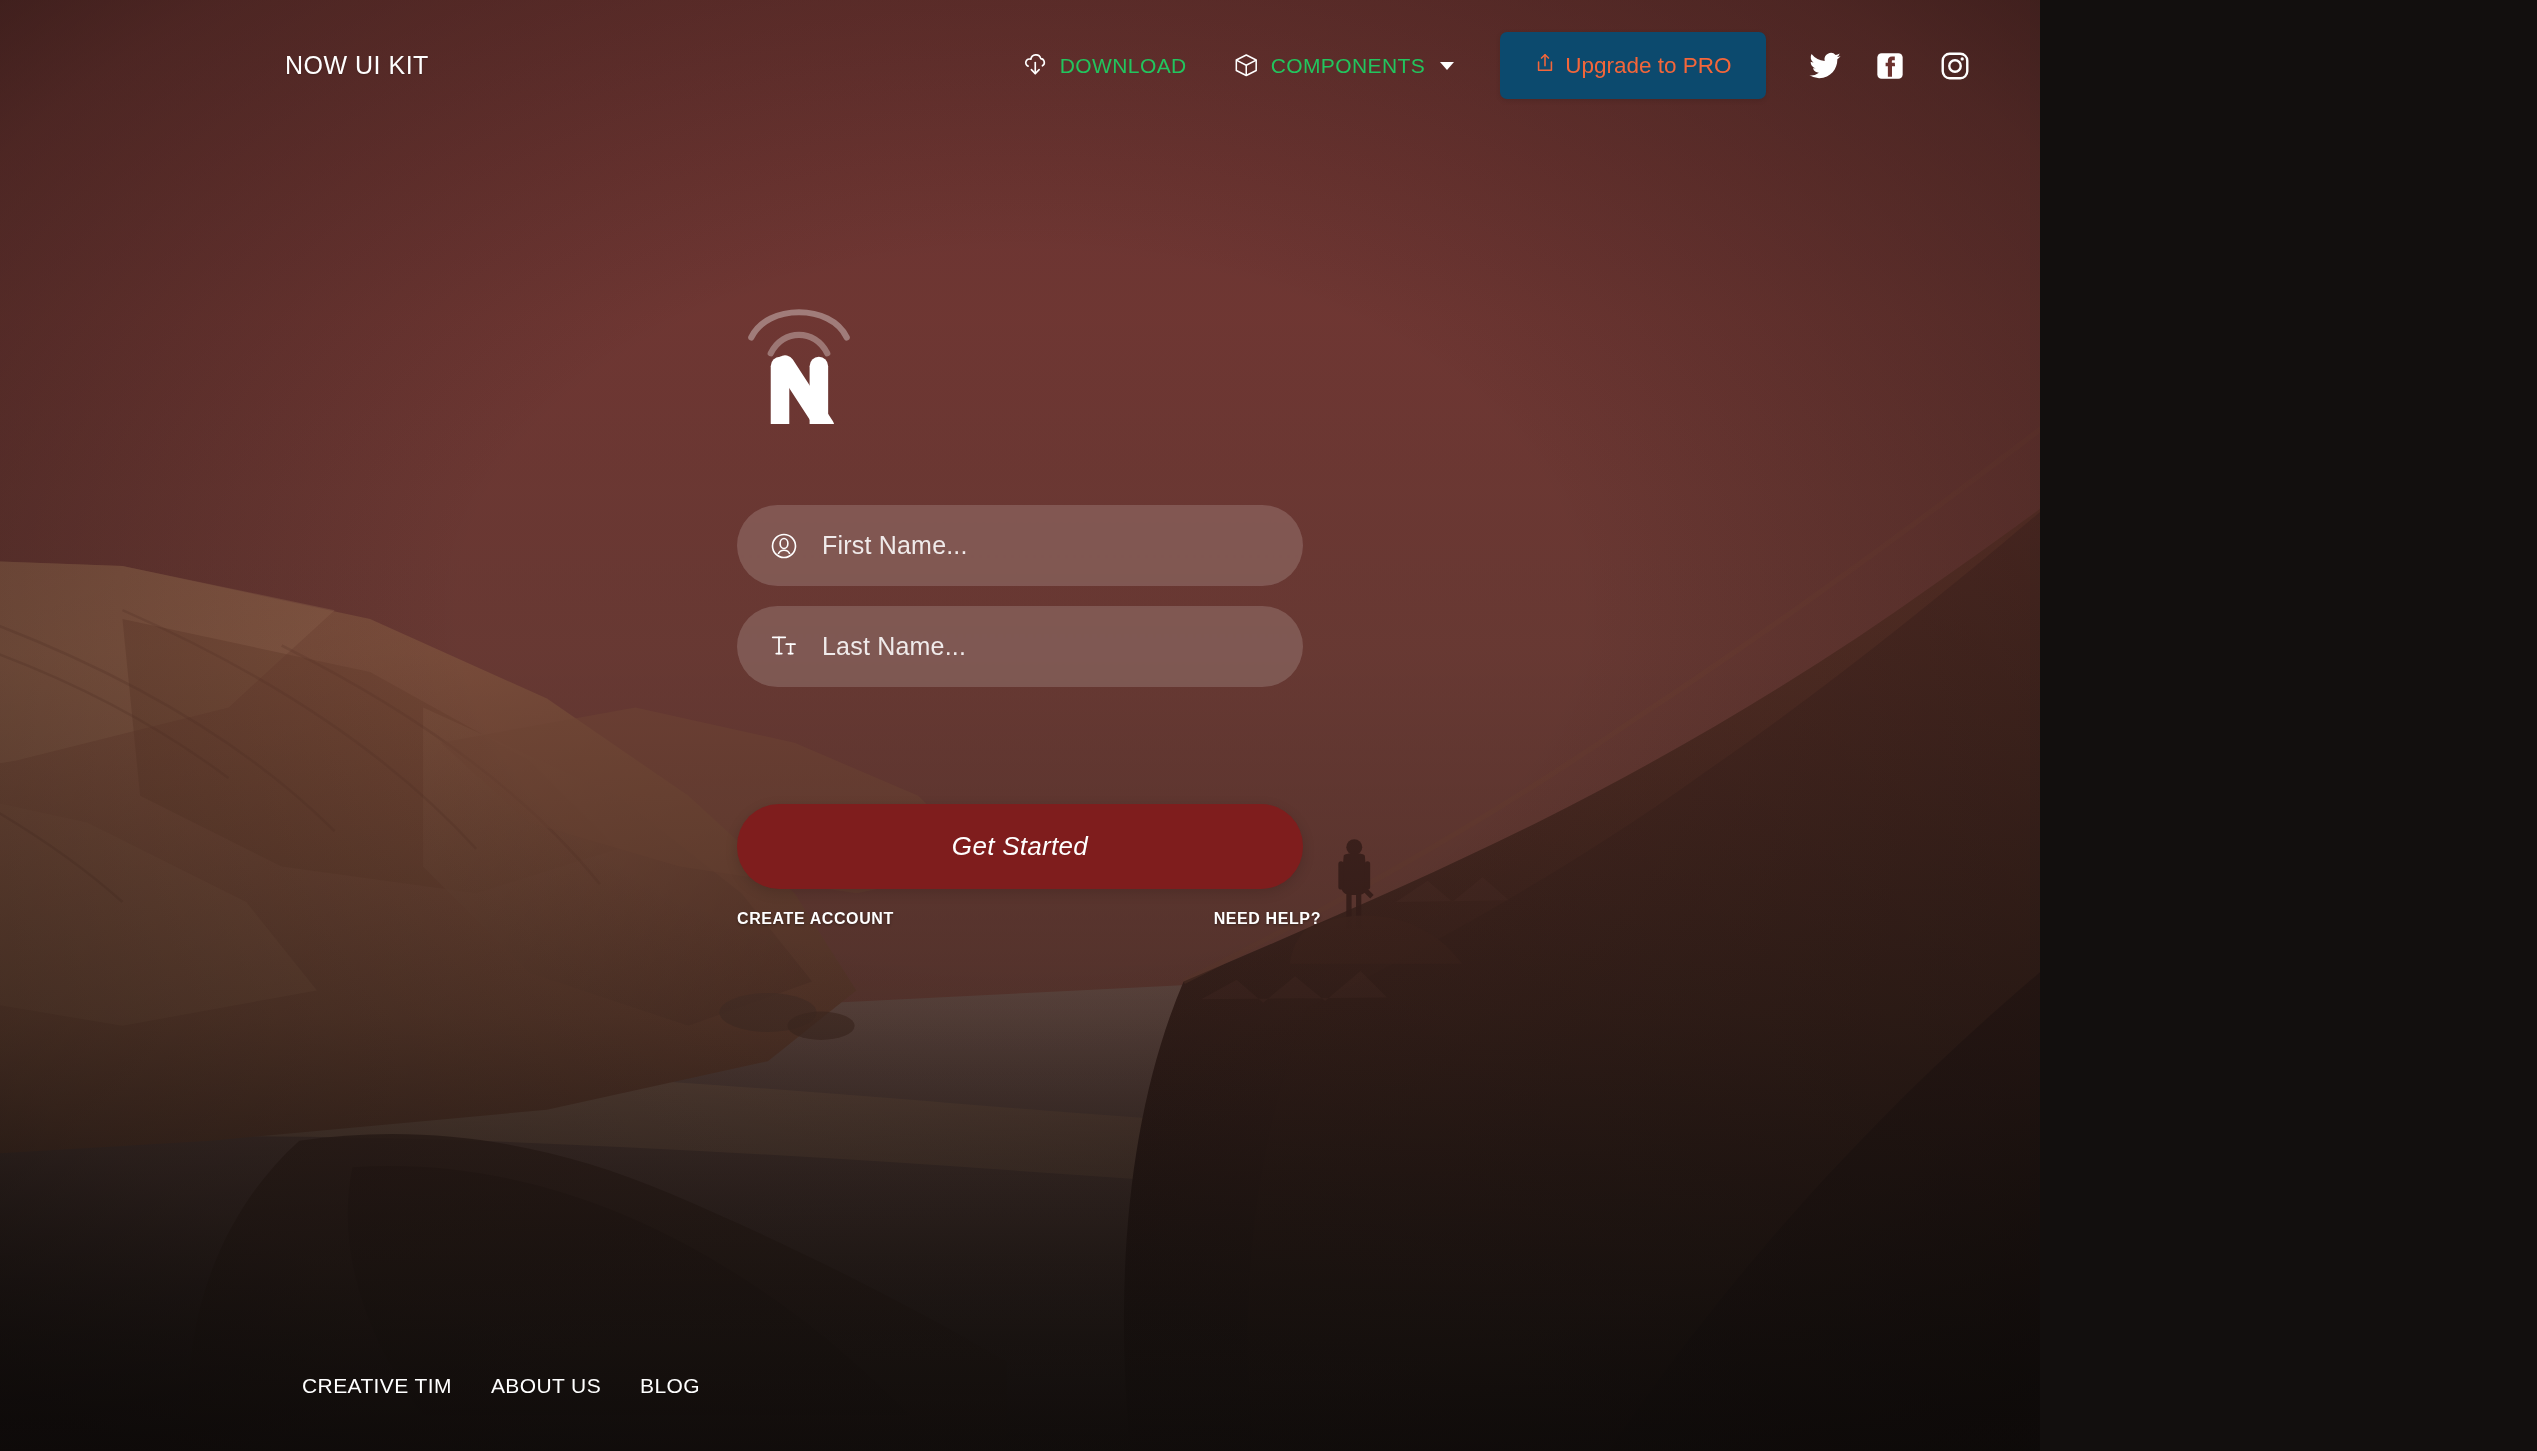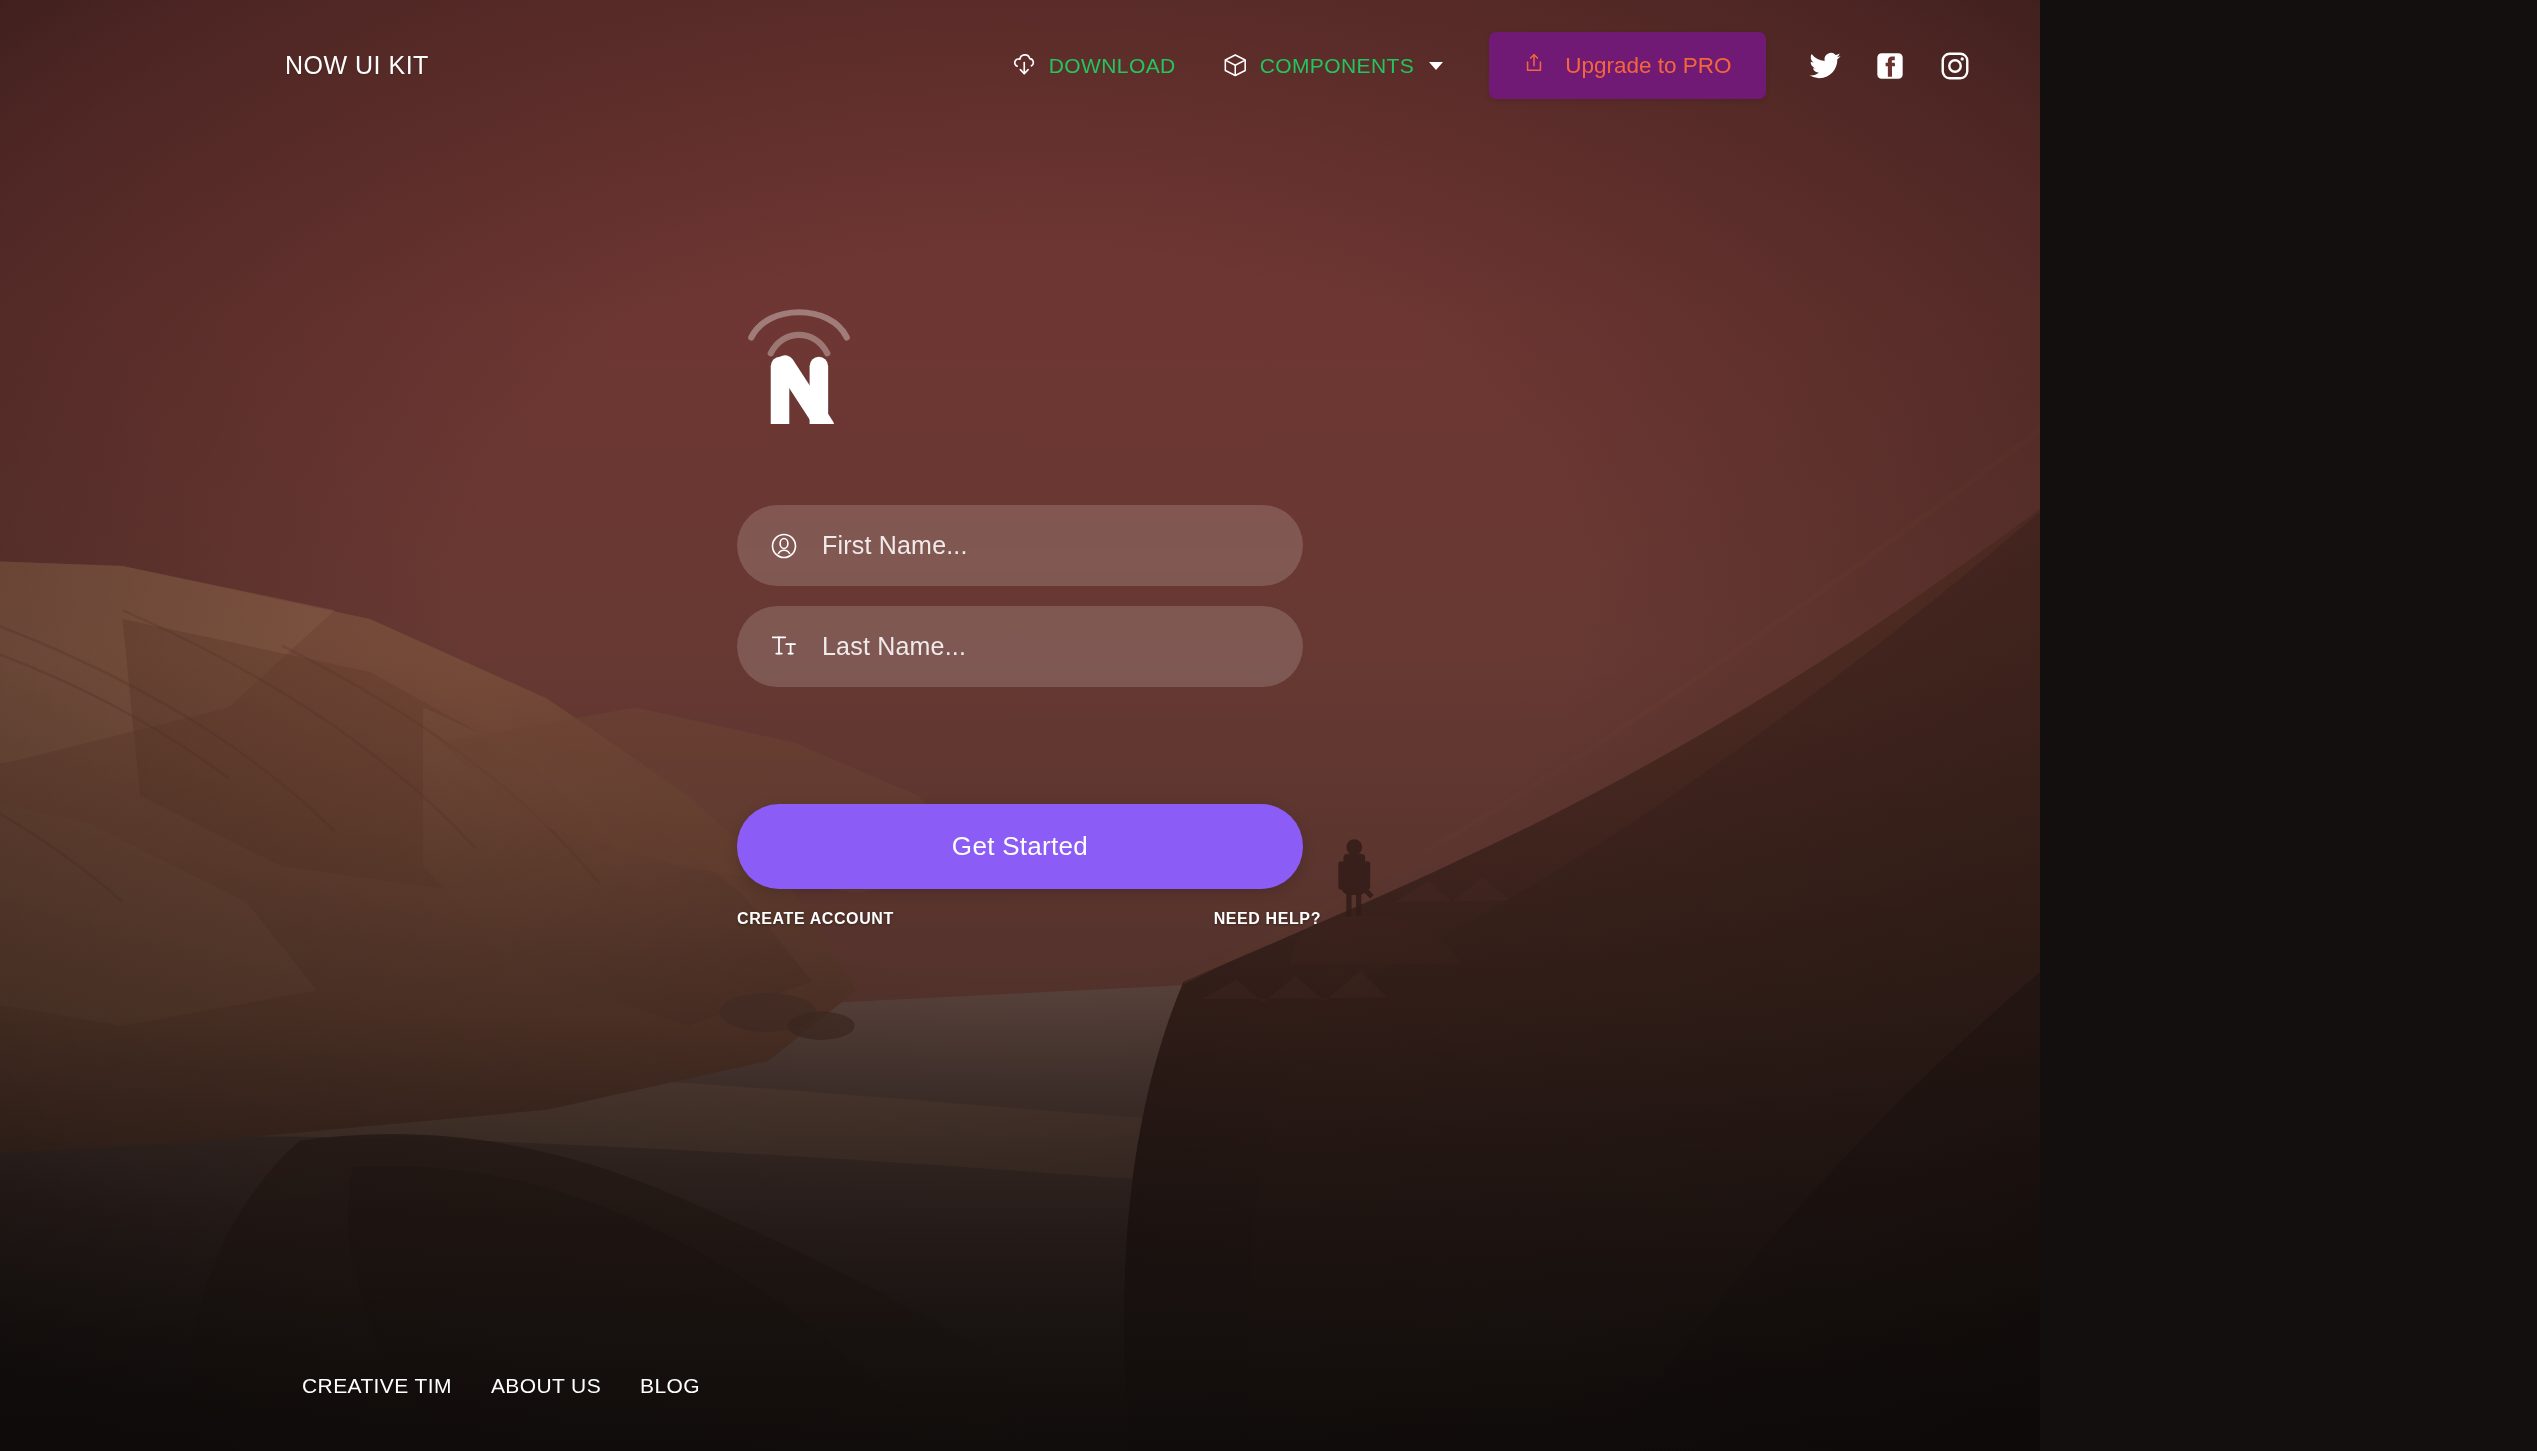--- a/index.html
+++ b/index.html
@@ -76,22 +76,22 @@
   }
   .nav-link .ico { display: flex; align-items: center; justify-content: center; }
   .caret {
     width: 0; height: 0;
     border-left: 7px solid transparent;
     border-right: 7px solid transparent;
     border-top: 8px solid #ffffff;
     margin-left: 3.5px;
   }
   .pro-btn {
-    display: flex; align-items: center; gap: 20px;
-    background: #701a75;
+    display: flex; align-items: center; gap: 9px;
+    background: #0c4a6e;
     color: #f4663a;
     border: none;
     border-radius: 7px;
     font-size: 22.5px;
     font-family: "Liberation Sans", sans-serif;
     padding: 19.5px 34px;
     margin-left: 23px;
     margin-right: 26.5px;
     cursor: pointer;
     white-space: nowrap;
@@ -135,29 +135,30 @@
     font-size: 25px;
     font-family: "Liberation Sans", sans-serif;
     letter-spacing: 0.2px;
   }
   .field input::placeholder { color: rgba(255,255,255,0.88); }
 
   .cta {
     width: 566px;
     height: 85px;
     margin-top: 117px;
-    background: #8b5cf6;
+    background: #7f1d1d;
     color: #ffffff;
     border: none;
     border-radius: 42px;
     font-size: 26px;
     font-family: "Liberation Sans", sans-serif;
     letter-spacing: 0.3px;
     cursor: pointer;
     box-shadow: 0 3.5px 12.4px rgba(0,0,0,0.14);
+    font-style: italic;
   }
   .sub-links {
     width: 584px;
     margin-top: 21px;
     display: flex; justify-content: space-between; align-items: center;
   }
   .sub-link {
     color: #ffffff;
     font-size: 16px;
     font-weight: bold;

